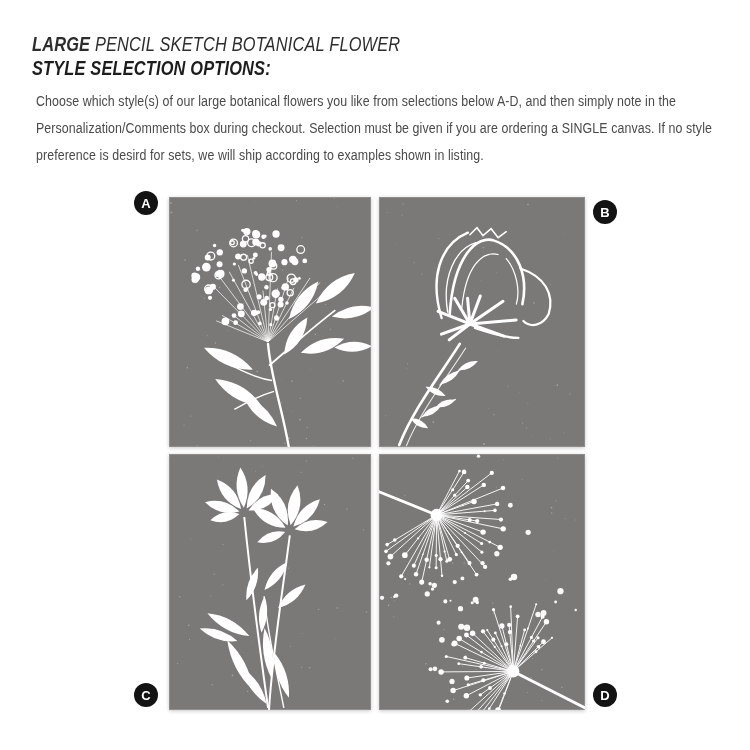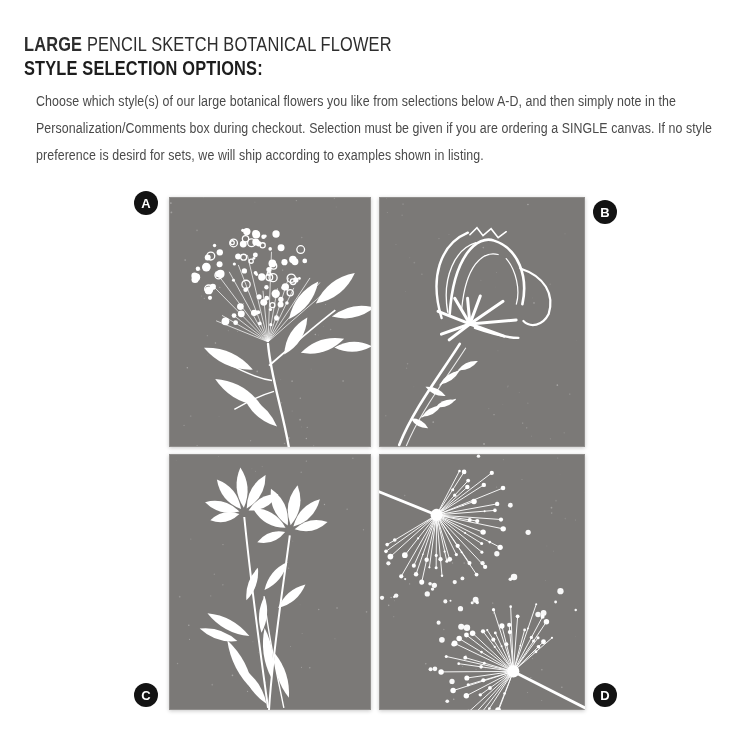--- a/index.html
+++ b/index.html
@@ -1,20 +1,20 @@
 <!DOCTYPE html>
 <html><head>
 <meta charset="utf-8">
 <style>
   * { margin:0; padding:0; box-sizing:border-box; }
   html,body { width:750px; height:750px; }
   body { font-family:"Liberation Sans", sans-serif; background:#ffffff; overflow:hidden; }
   .page { position:relative; width:750px; height:750px; background:#ffffff; }
 
-  .header { position:absolute; left:24px; top:33px; }
+  .header { position:absolute; left:32px; top:33px;font-style:italic; }
   .title-line { font-size:19.5px; color:#2d2d2d; line-height:23px;
                 transform:scaleX(0.84); transform-origin:0 0; white-space:nowrap; letter-spacing:0.2px; }
   .title-line .lead { font-weight:700; }
   .subtitle-line { font-size:19.5px; font-weight:700; color:#1d1d1d; line-height:24px;
                 transform:scaleX(0.84); transform-origin:0 0; white-space:nowrap; letter-spacing:0.2px; }
 
   .desc { position:absolute; left:36px; top:87px; font-size:15.5px; color:#4a4a4a; }
   .desc .line { line-height:27px; transform:scaleX(0.80); transform-origin:0 0; white-space:nowrap; letter-spacing:0.1px; }
 
   .panel { position:absolute; background:#7b7977;

